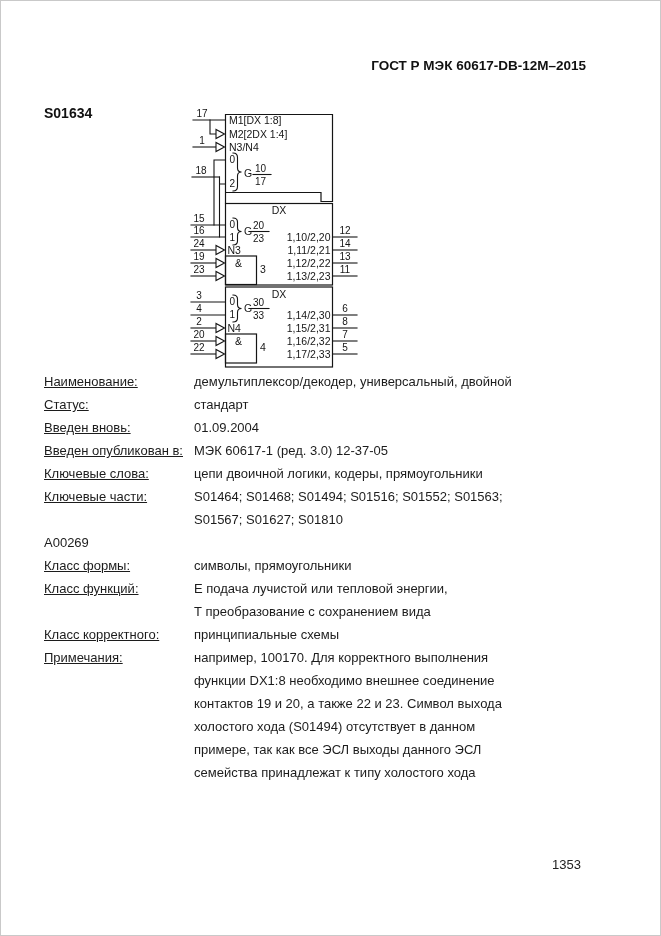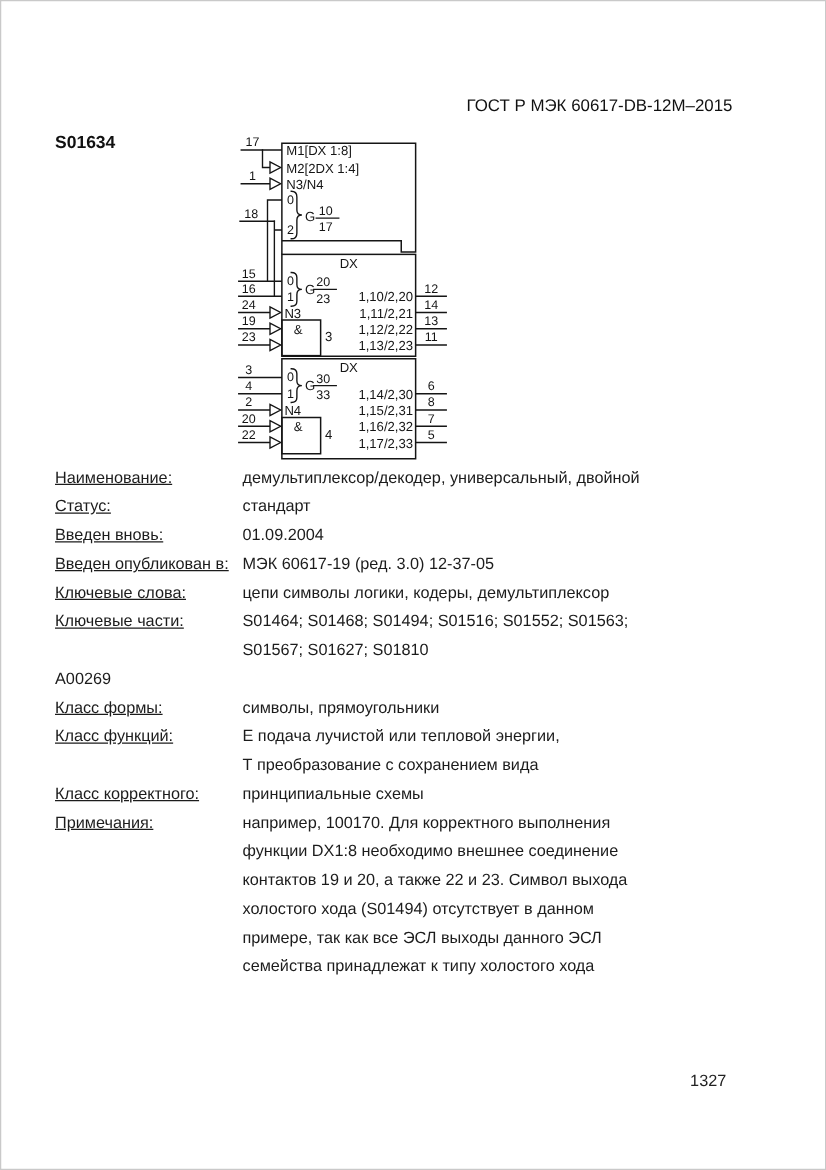--- a/index.html
+++ b/index.html
@@ -6,22 +6,22 @@
   .page{
     position:relative;
     width:659px;height:934px;
     background:#ffffff;
     border:1px solid #c9c9c9;
     font-family:"Liberation Sans", sans-serif;
     color:#1c1c1c;
     overflow:hidden;
   }
   .std-header{
-    position:absolute;top:76px;right:74px;
-    font-size:13.5px;font-weight:normal;color:#111;
+    position:absolute;top:57px;right:74px;
+    font-size:13.5px;font-weight:bold;color:#111;
     white-space:nowrap;
   }
   .symbol-id{
     position:absolute;top:104px;left:43px;
     font-size:14px;font-weight:bold;color:#111;
   }
   .diagram{
     position:absolute;left:185px;top:103px;width:185px;height:270px;
   }
   .diagram text{
@@ -197,29 +197,29 @@
         </div>
         <div class="col-value">
           <div class="tline">01.09.2004</div>
         </div>
       </div>
       <div class="row">
         <div class="col-label">
           <div class="tline">Введен опубликован в:</div>
         </div>
         <div class="col-value">
-          <div class="tline">МЭК 60617-19 (ред. 3.0) 12-37-05</div>
+          <div class="tline">МЭК 60617-1 (ред. 3.0) 12-37-05</div>
         </div>
       </div>
       <div class="row">
         <div class="col-label">
           <div class="tline">Ключевые слова:</div>
         </div>
         <div class="col-value">
-          <div class="tline">цепи символы логики, кодеры, демультиплексор</div>
+          <div class="tline">цепи двоичной логики, кодеры, прямоугольники</div>
         </div>
       </div>
       <div class="row">
         <div class="col-label">
           <div class="tline">Ключевые части:</div>
         </div>
         <div class="col-value">
           <div class="tline">S01464; S01468; S01494; S01516; S01552; S01563;</div>
           <div class="tline">S01567; S01627; S01810</div>
         </div>
@@ -262,15 +262,15 @@
           <div class="tline">например, 100170. Для корректного выполнения</div>
           <div class="tline">функции DX1:8 необходимо внешнее соединение</div>
           <div class="tline">контактов 19 и 20, а также 22 и 23. Символ выхода</div>
           <div class="tline">холостого хода (S01494) отсутствует в данном</div>
           <div class="tline">примере, так как все ЭСЛ выходы данного ЭСЛ</div>
           <div class="tline">семейства принадлежат к типу холостого хода</div>
         </div>
       </div>
     </div>
 
-  <div class="page-number">1327</div>
+  <div class="page-number">1353</div>
 
 </div>
 
 </body></html>

